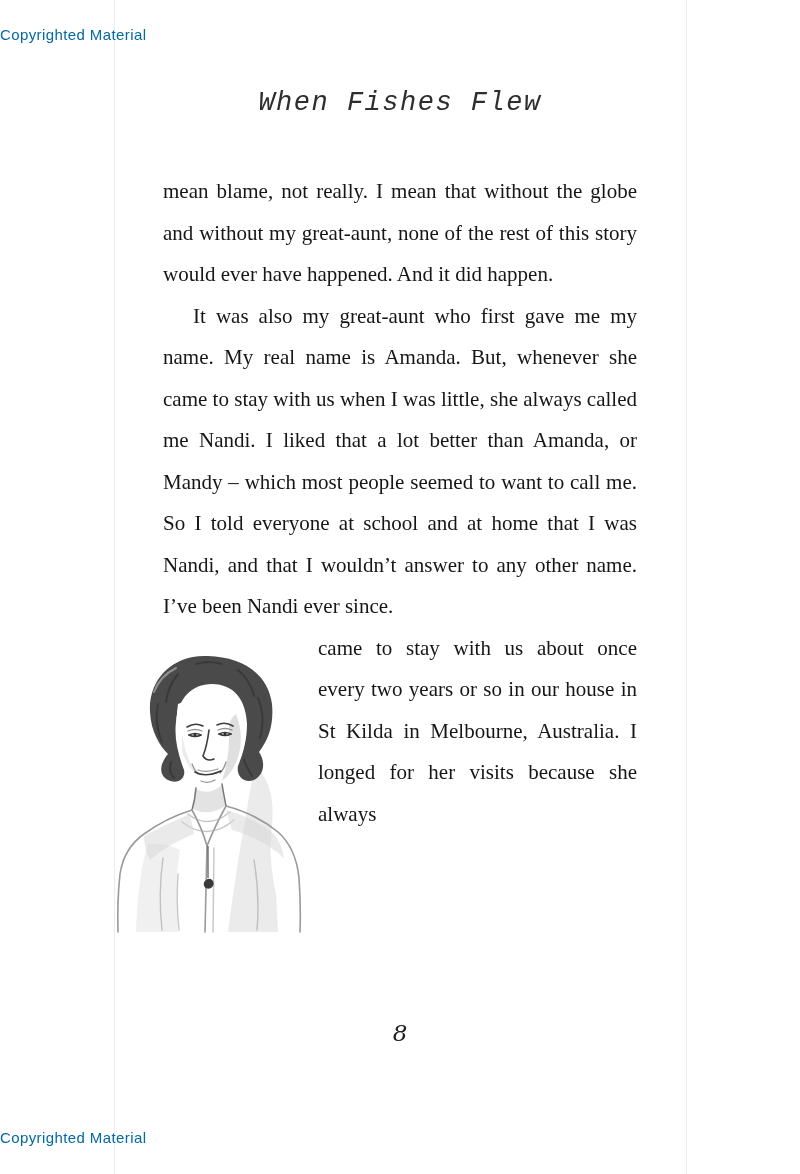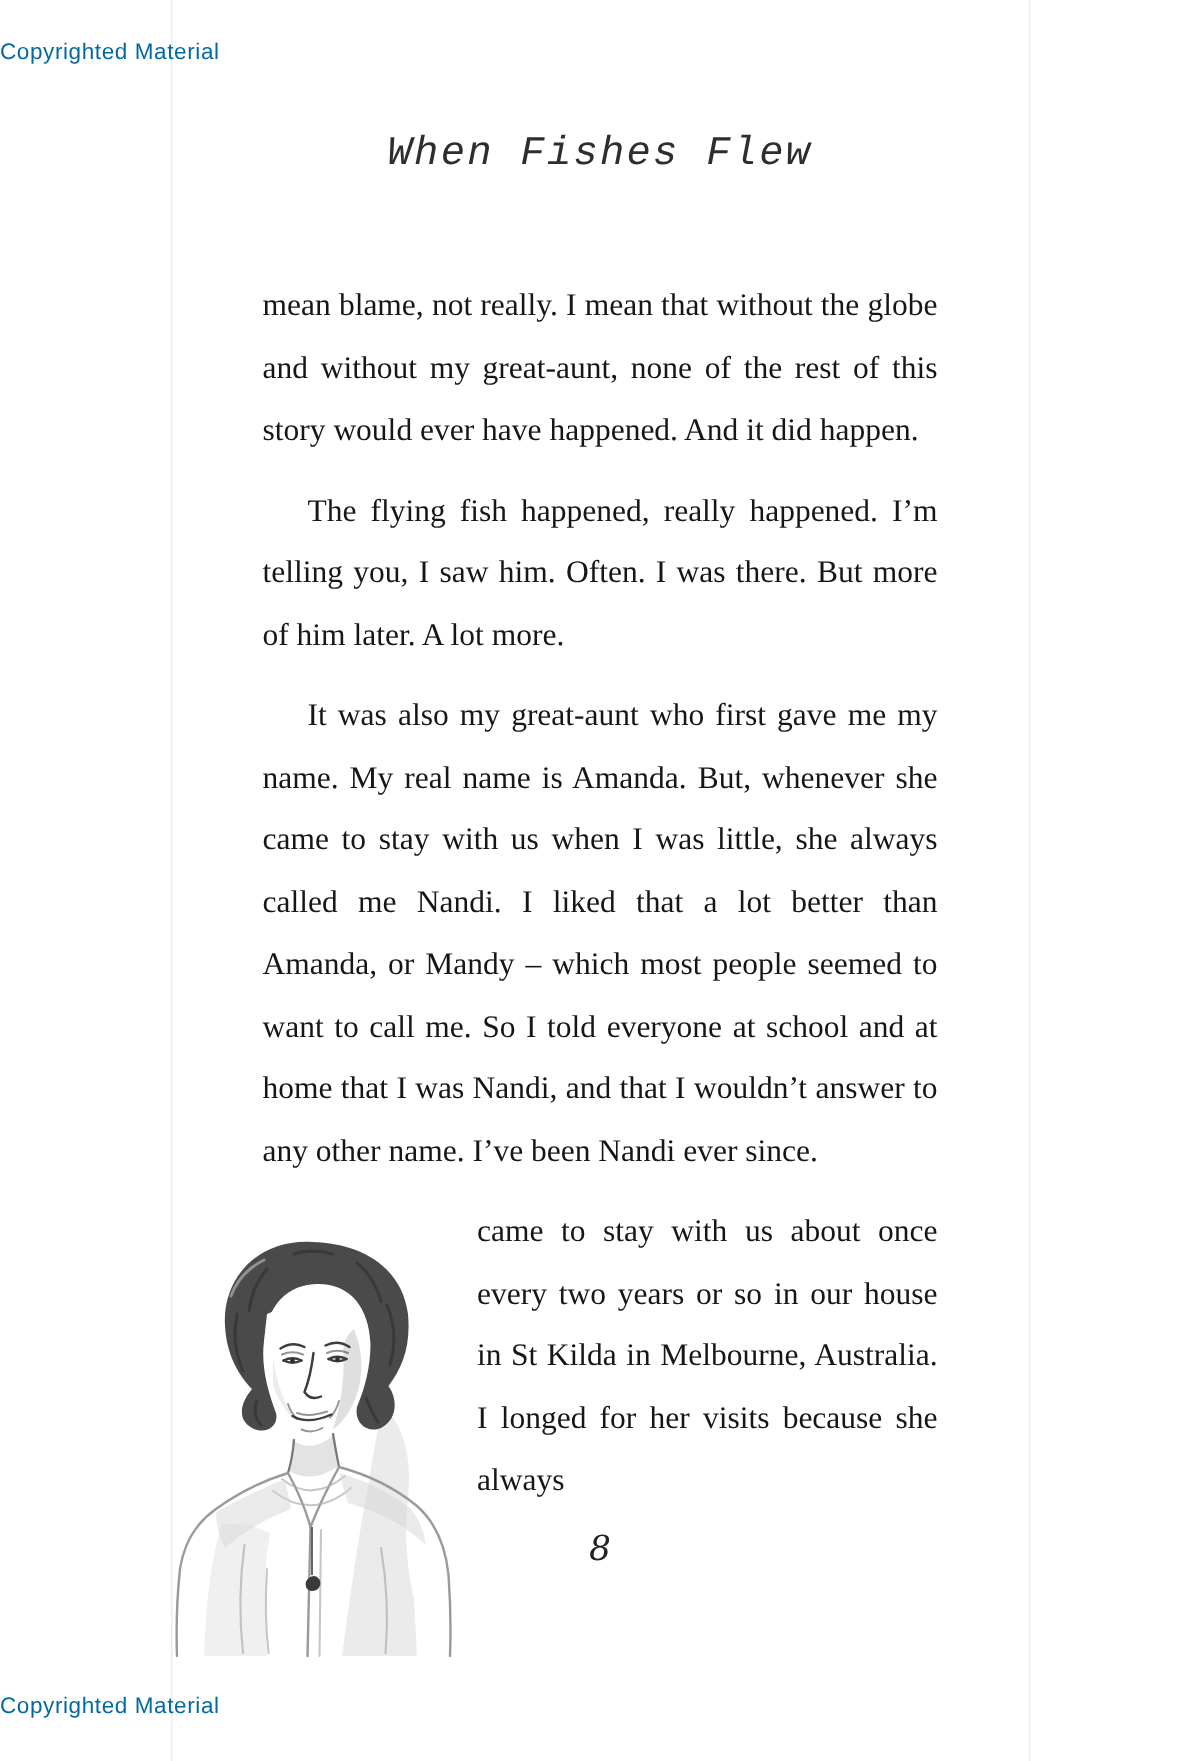--- a/index.html
+++ b/index.html
@@ -54,21 +54,21 @@
   .body-text {
     position: absolute;
     top: 171px;
     left: 163px;
     width: 474px;
     font-size: 21px;
     line-height: 41.5px;
     color: #161616;
     text-align: justify;
   }
-  .body-text p { margin: 12px; }
+  .body-text p { margin: 0; }
   .body-text p.indent { text-indent: 30px; }
 
   .wrap-section { }
   .illustration-float {
     float: left;
     width: 200px;
     height: 300px;
     margin-left: -55px;
     margin-right: 10px;
     margin-top: 6px;
@@ -100,21 +100,20 @@
   <div class="edge-line edge-right"></div>
 
   <div class="copyright top">Copyrighted Material</div>
 
   <div class="book-title">When Fishes Flew</div>
 
   <div class="body-text">
 
     <p>mean blame, not really. I mean that without the globe and without my great-aunt, none of the rest of this story would ever have happened. And it did happen.</p>
 
-    <p class="indent">The flying fish happened, really happened. I’m telling you, I saw him. Often. I was there. But more of him later. A lot more.</p>
 
     <p class="indent">It was also my great-aunt who first gave me my name. My real name is Amanda. But, whenever she came to stay with us when I was little, she always called me Nandi. I liked that a lot better than Amanda, or Mandy – which most people seemed to want to call me. So I told everyone at school and at home that I was Nandi, and that I wouldn’t answer to any other name. I’ve been Nandi ever since.</p>
 
 
     <div class="wrap-section">
 
       <div class="illustration-float">
         <svg viewBox="0 0 200 300" xmlns="http://www.w3.org/2000/svg">
 
           <path fill="#e3e3e3" opacity="0.7" d="M148,132 Q168,152 164,192 Q160,226 168,260 L170,298 L120,298 Q130,222 138,182 Q142,152 148,132 Z"></path>

